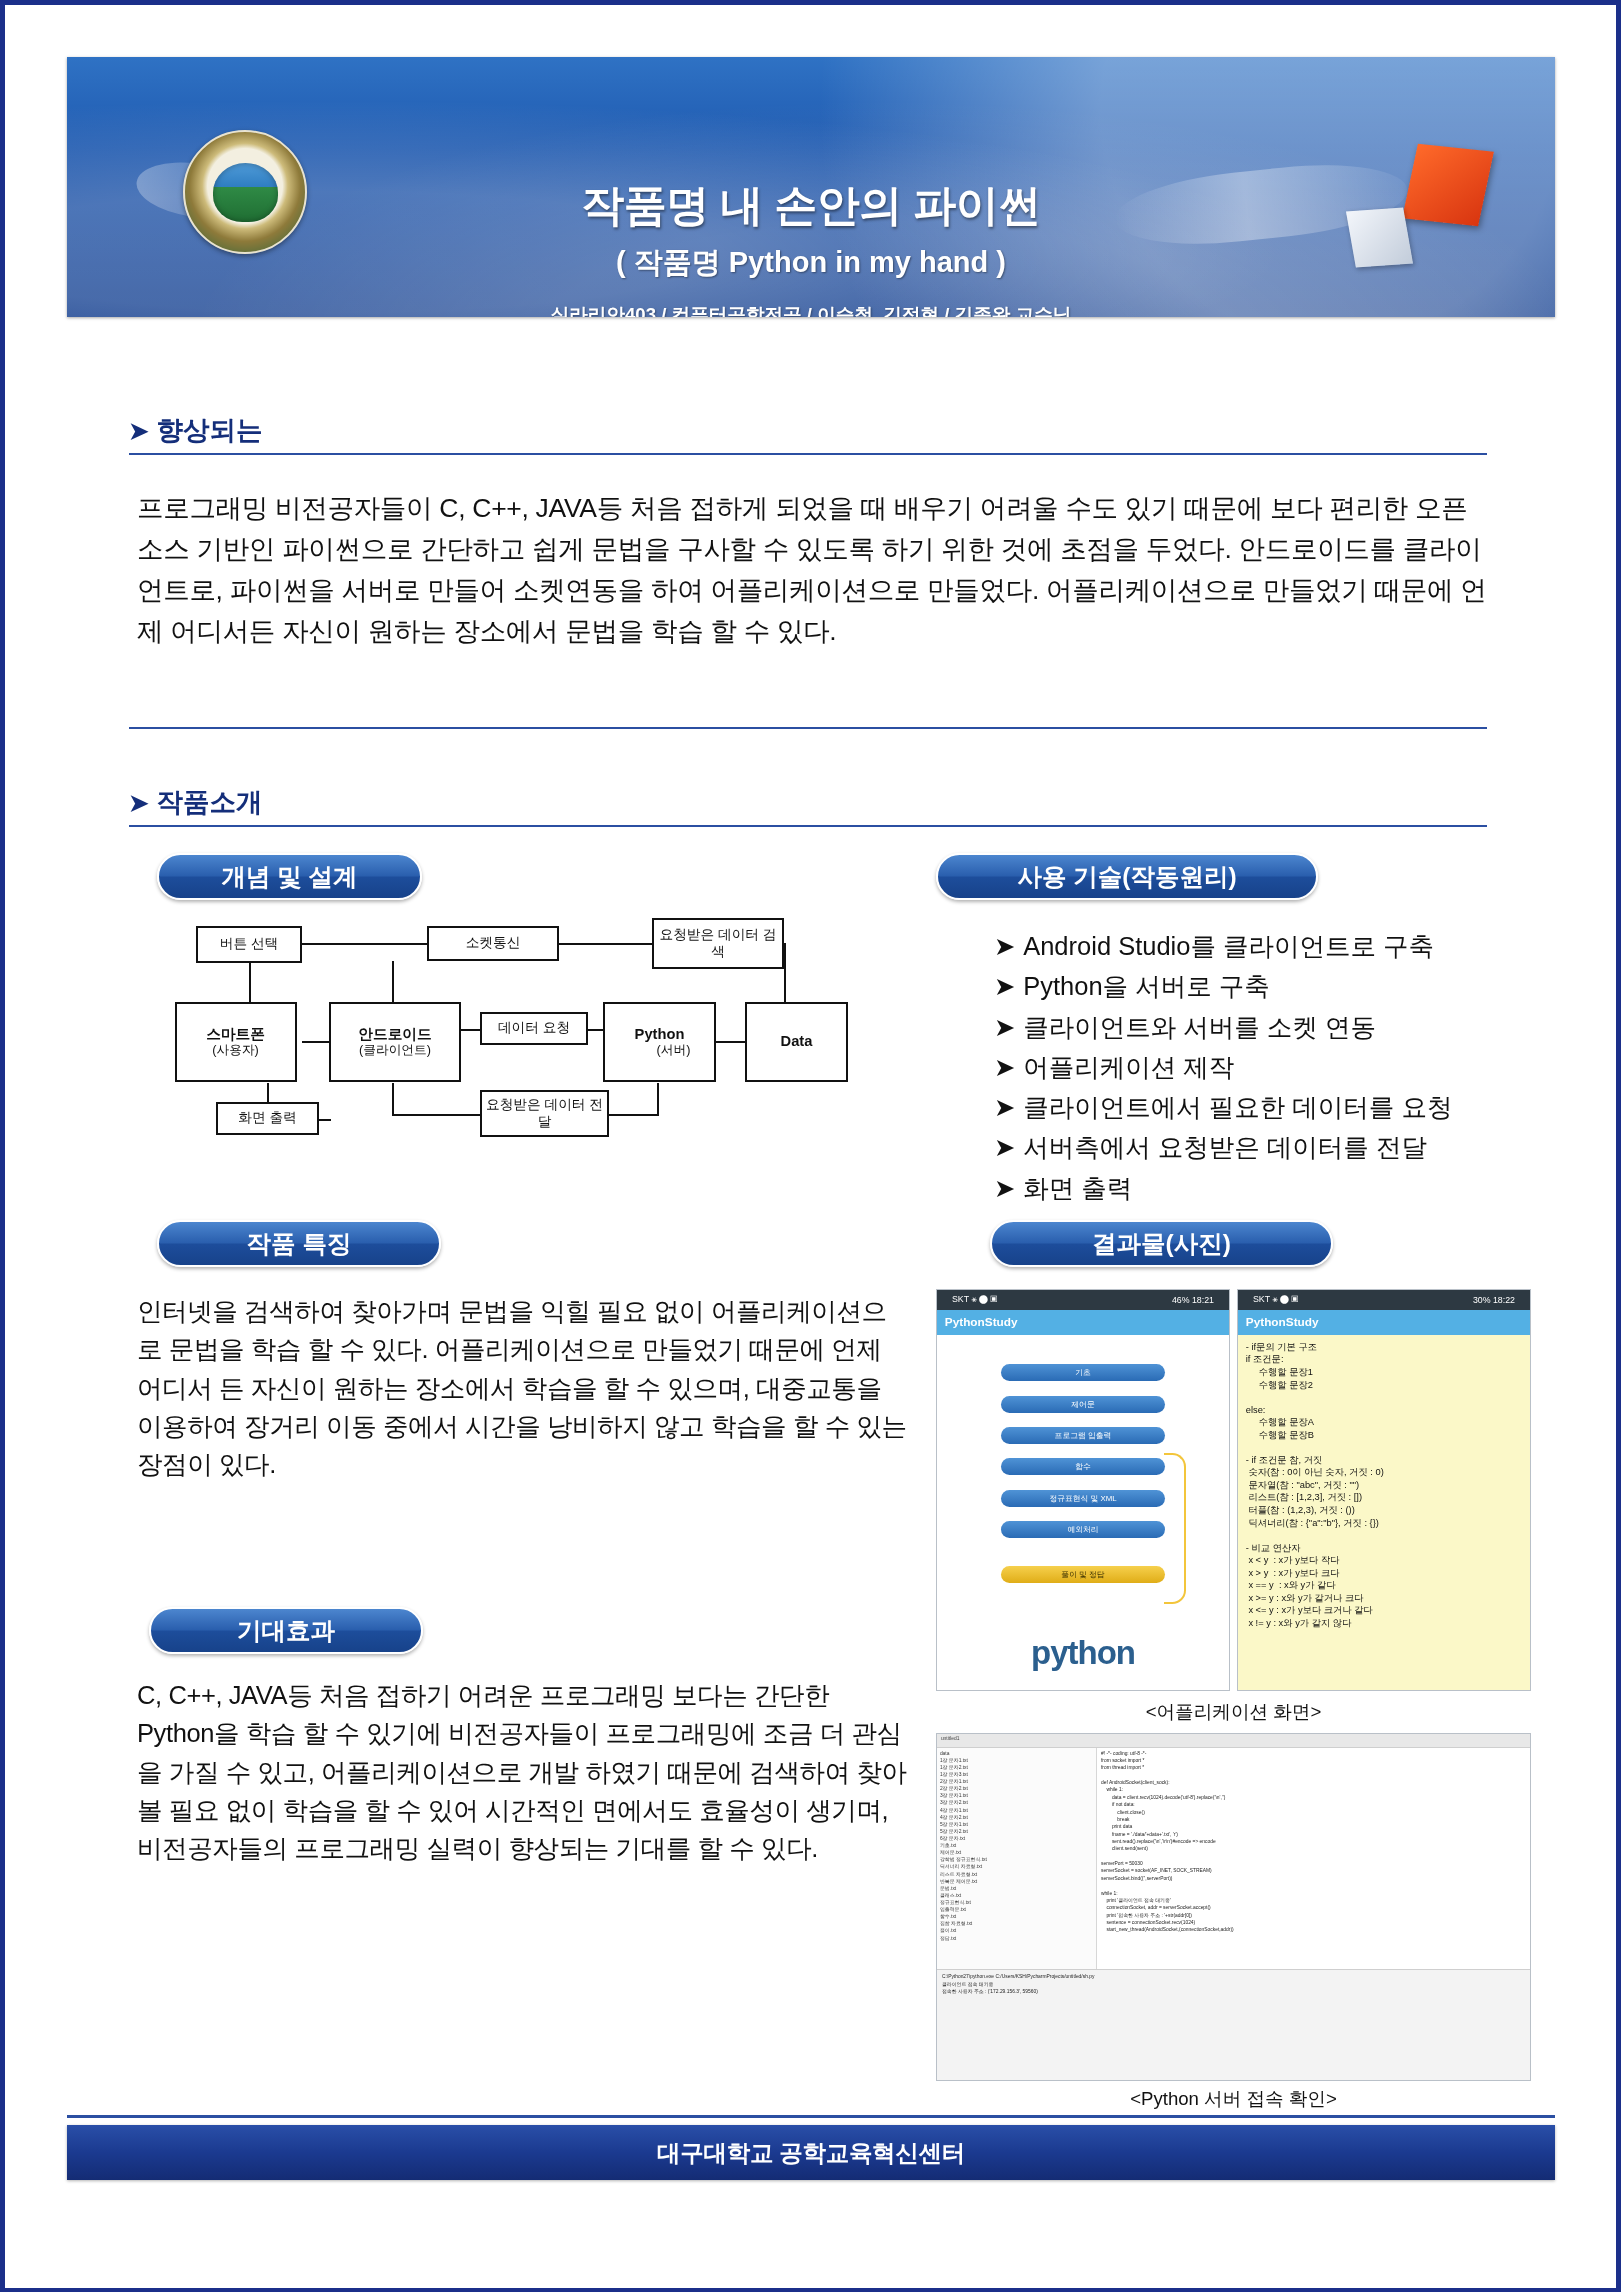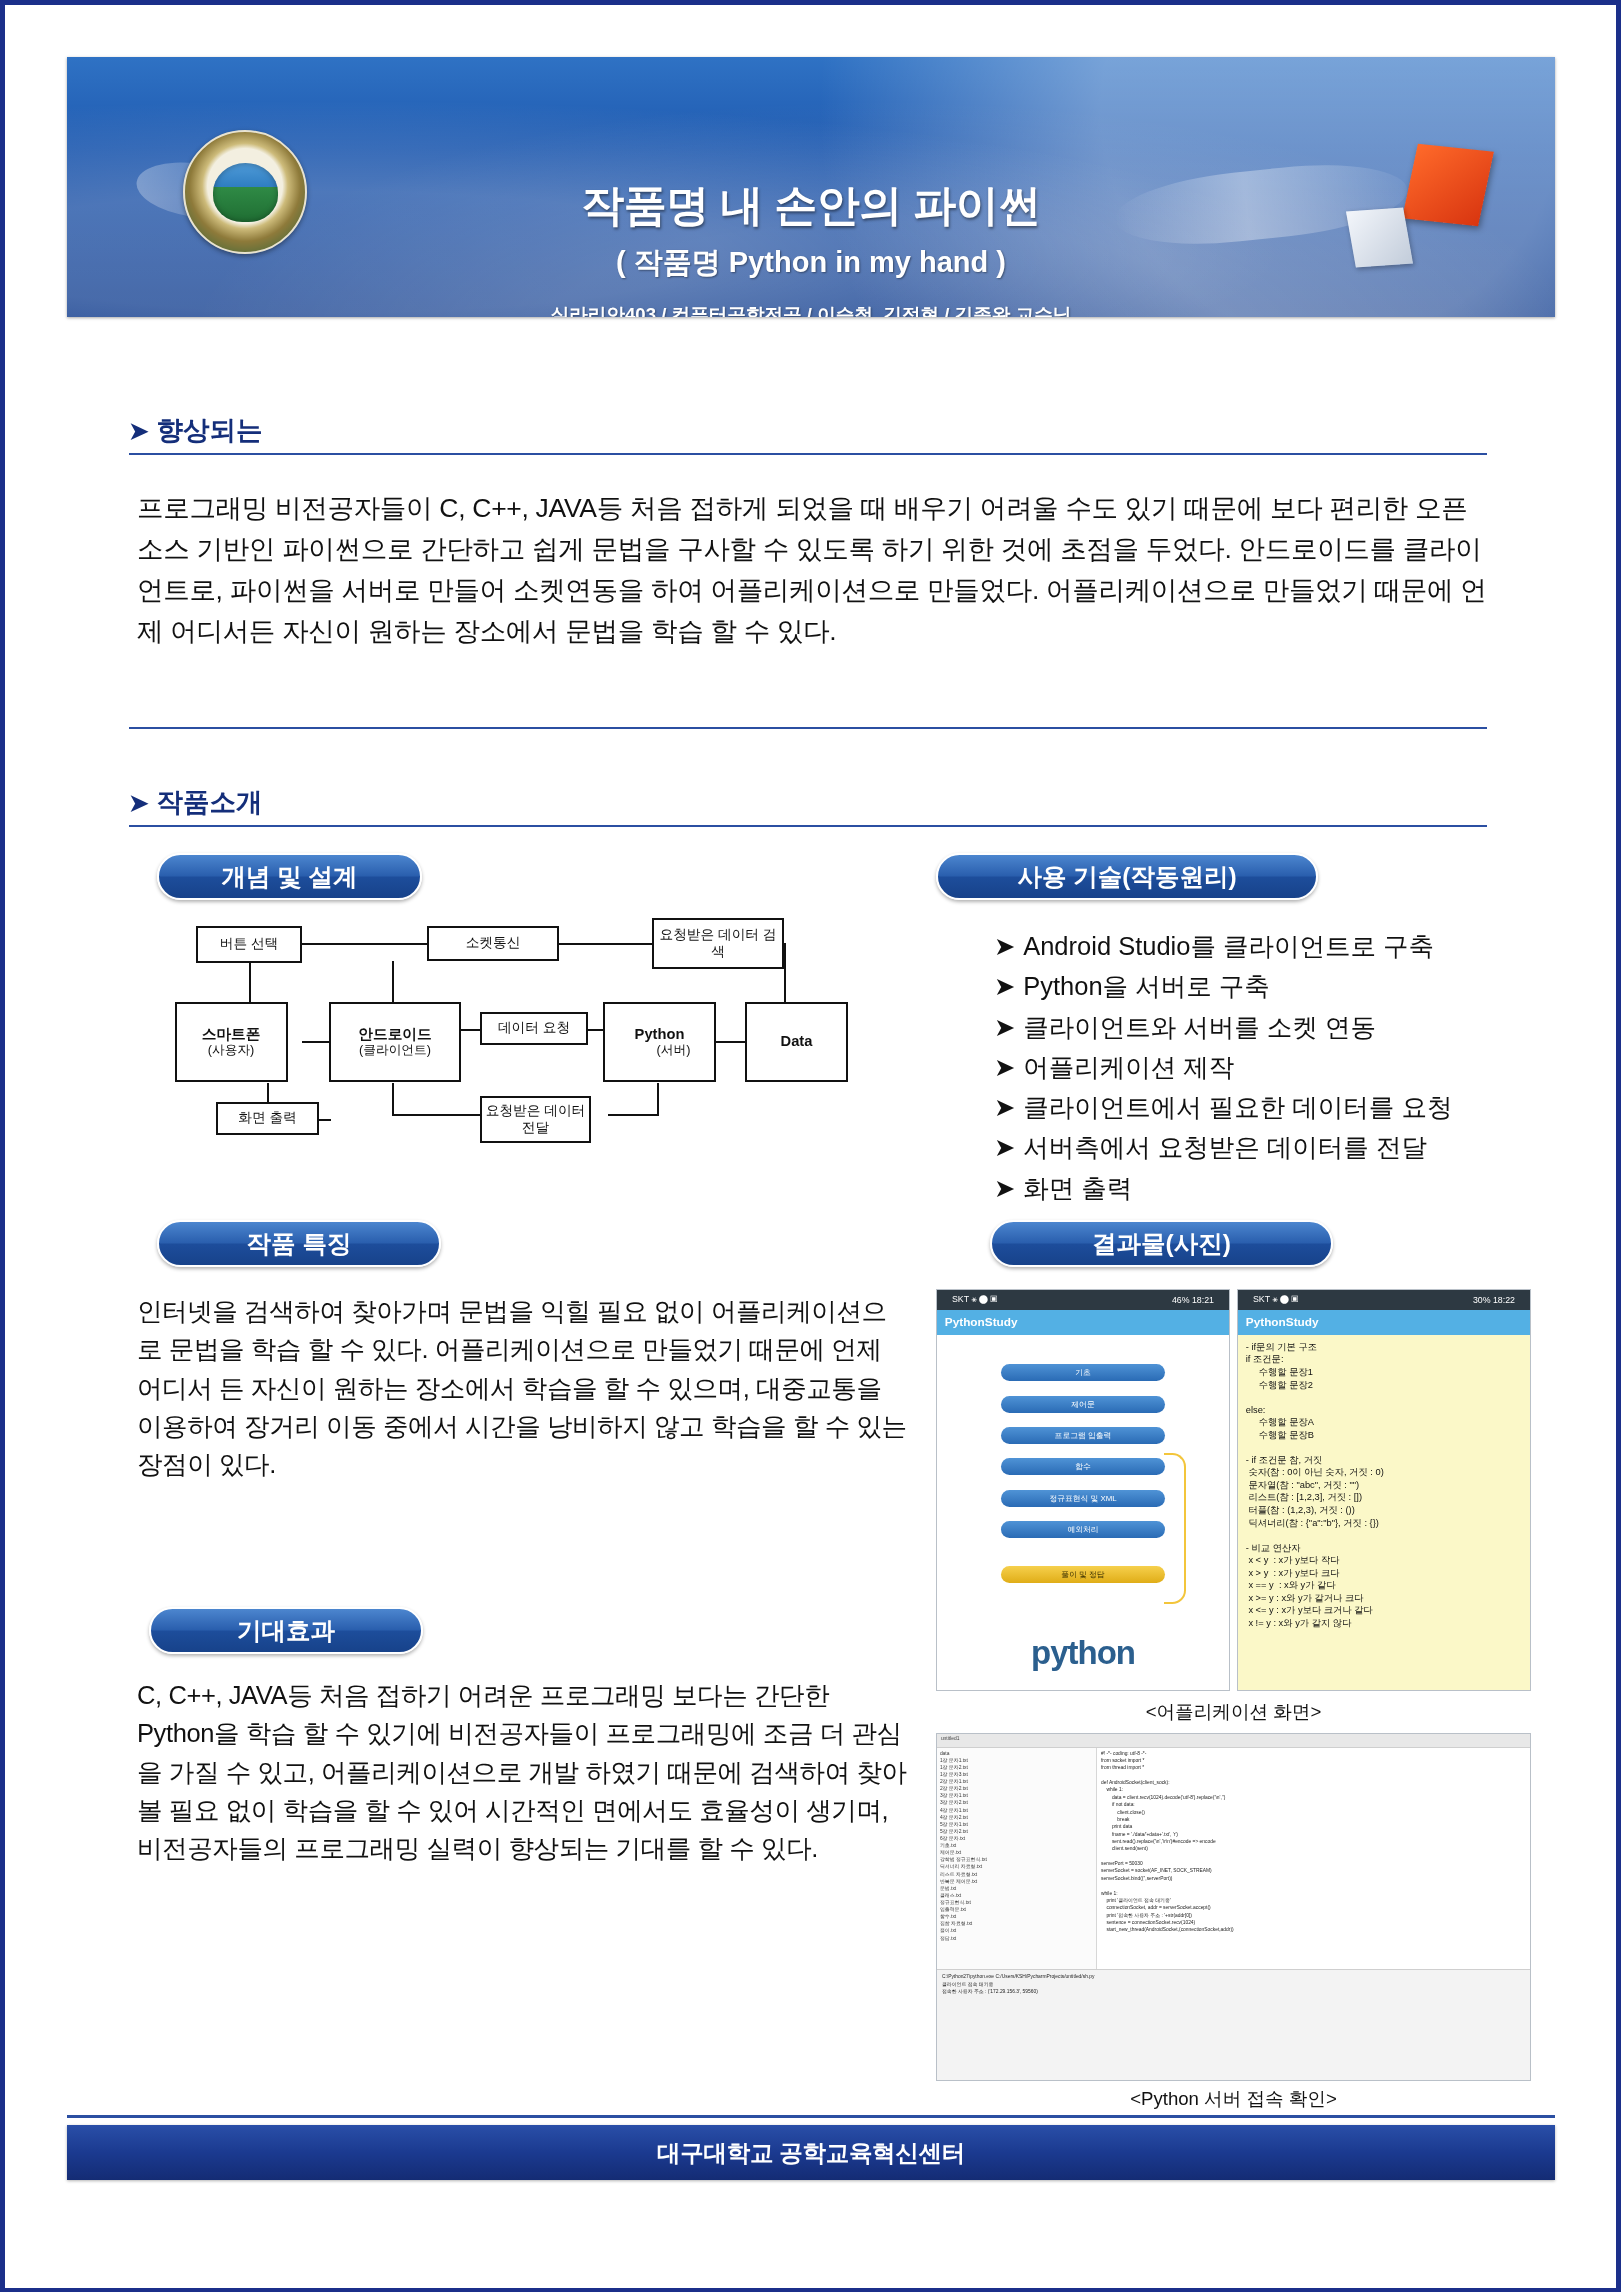--- a/index.html
+++ b/index.html
@@ -228,37 +228,37 @@
 <div class="pill" style="left:157px;top:1220px;width:284px;">작품 특징</div>
 <div class="pill" style="left:990px;top:1220px;width:343px;">결과물(사진)</div>
 <div class="pill" style="left:149px;top:1607px;width:274px;">기대효과</div>
 
 <div class="diagram">
 
   <div class="dbox small" style="left:39px;top:9.8px;width:106px;height:37px;">버튼 선택</div>
   <div class="dbox small" style="left:270px;top:9.8px;width:132px;height:35px;">소켓통신</div>
   <div class="dbox small" style="left:495px;top:2px;width:132px;height:51px;">요청받은 데이터 검색</div>
 
-  <div class="dbox" style="left:17.6px;top:86px;width:113px;height:80px;flex-direction:column;text-align:center;">
+  <div class="dbox" style="left:17.6px;top:86px;width:122px;height:80px;flex-direction:column;text-align:center;">
     <span>스마트폰</span>
     <span style="font-weight:normal;font-size:12.7px;">(사용자)</span>
   </div>
   <div class="dbox" style="left:172px;top:86px;width:132px;height:80px;flex-direction:column;">
     <span>안드로이드</span>
     <span style="font-weight:normal;font-size:12.7px;">(클라이언트)</span>
   </div>
   <div class="dbox small" style="left:323px;top:96px;width:108px;height:33px;">데이터 요청</div>
   <div class="dbox" style="left:446px;top:86px;width:113px;height:80px;flex-direction:column;">
     <span>Python</span>
     <span style="font-weight:normal;font-size:12.7px;padding-left:28px;">(서버)</span>
   </div>
   <div class="dbox" style="left:588px;top:86px;width:103px;height:80px;">Data</div>
 
   <div class="dbox small" style="left:59px;top:186px;width:103px;height:33px;">화면 출력</div>
-  <div class="dbox small" style="left:323px;top:180px;width:111px;height:47px;">요청받은 데이터 전달</div>
+  <div class="dbox small" style="left:323px;top:174px;width:129px;height:47px;">요청받은 데이터 전달</div>
 
   <div class="dline" style="left:92px;top:47px;width:2px;height:39px;"></div>
   <div class="dline" style="left:145px;top:27.4px;width:125px;height:2px;"></div>
   <div class="dline" style="left:235px;top:45px;width:2px;height:41px;"></div>
   <div class="dline" style="left:402px;top:27.4px;width:93px;height:2px;"></div>
   <div class="dline" style="left:495px;top:27.4px;width:2px;height:0;"></div>
   <div class="dline" style="left:627px;top:27.4px;width:2px;height:59px;"></div>
   <div class="dline" style="left:145px;top:125px;width:27.4px;height:2px;"></div>
   <div class="dline" style="left:304px;top:113px;width:19.6px;height:2px;"></div>
   <div class="dline" style="left:431px;top:113px;width:15.7px;height:2px;"></div>

